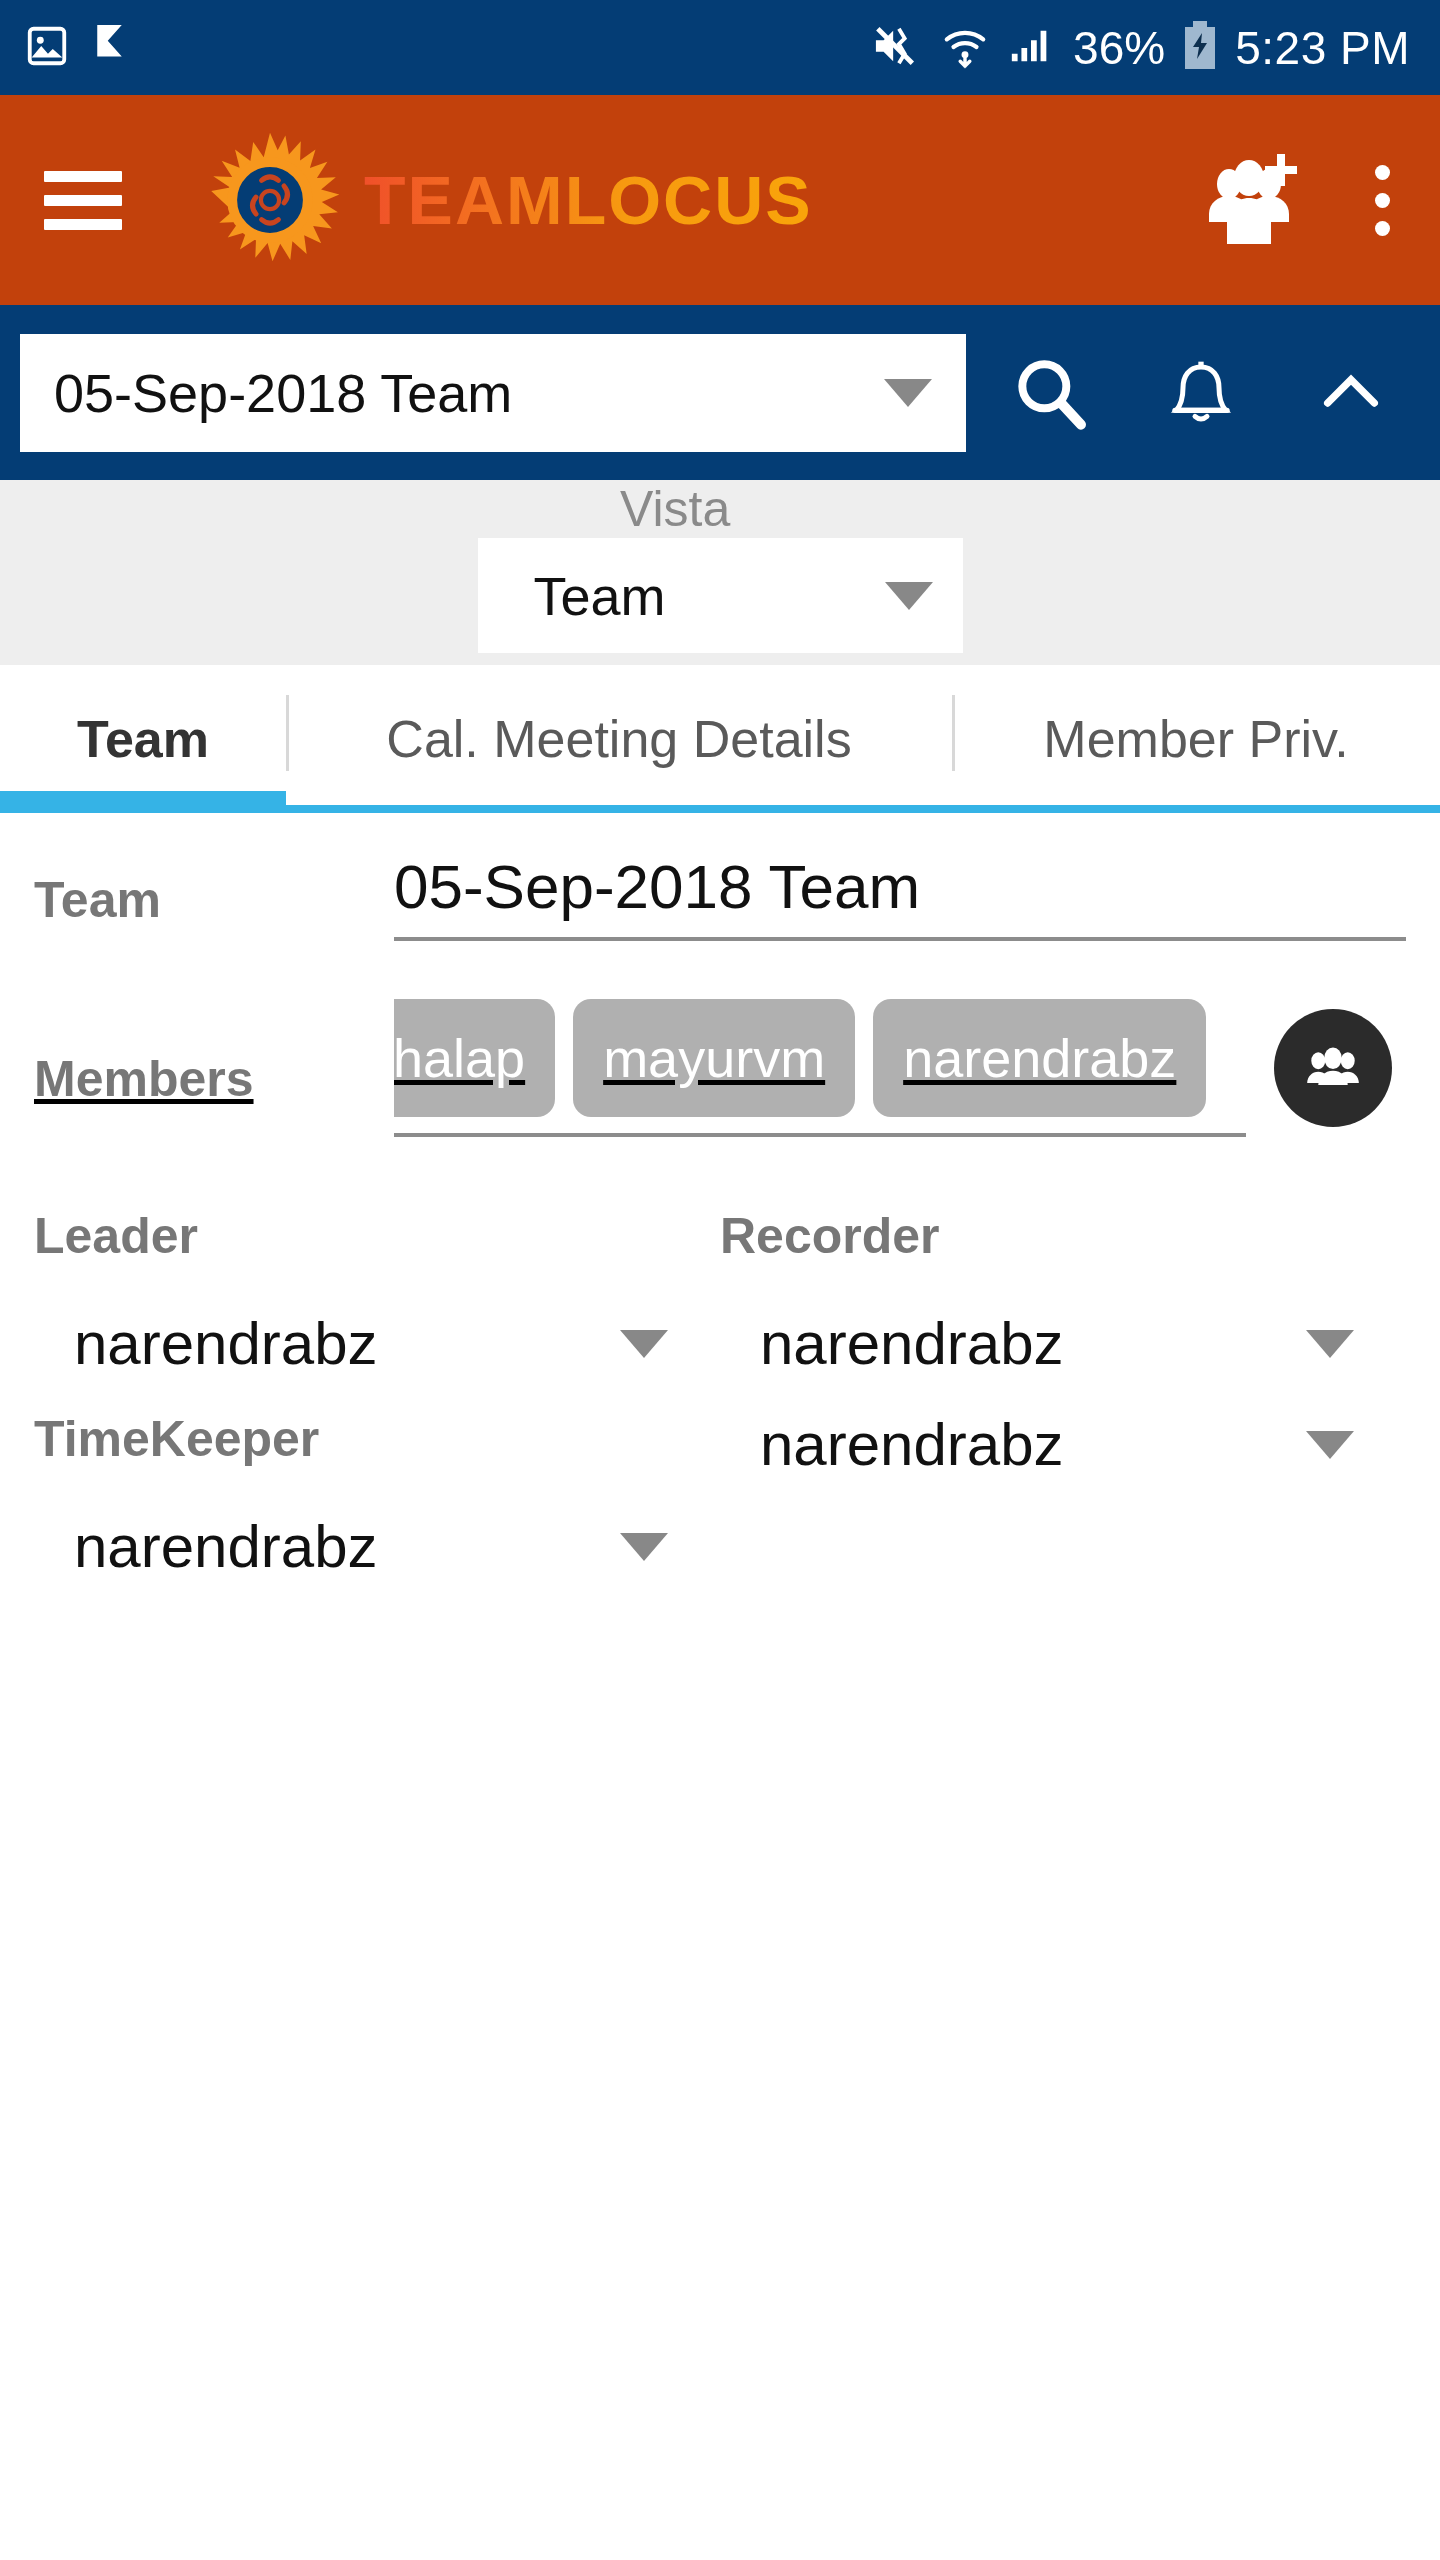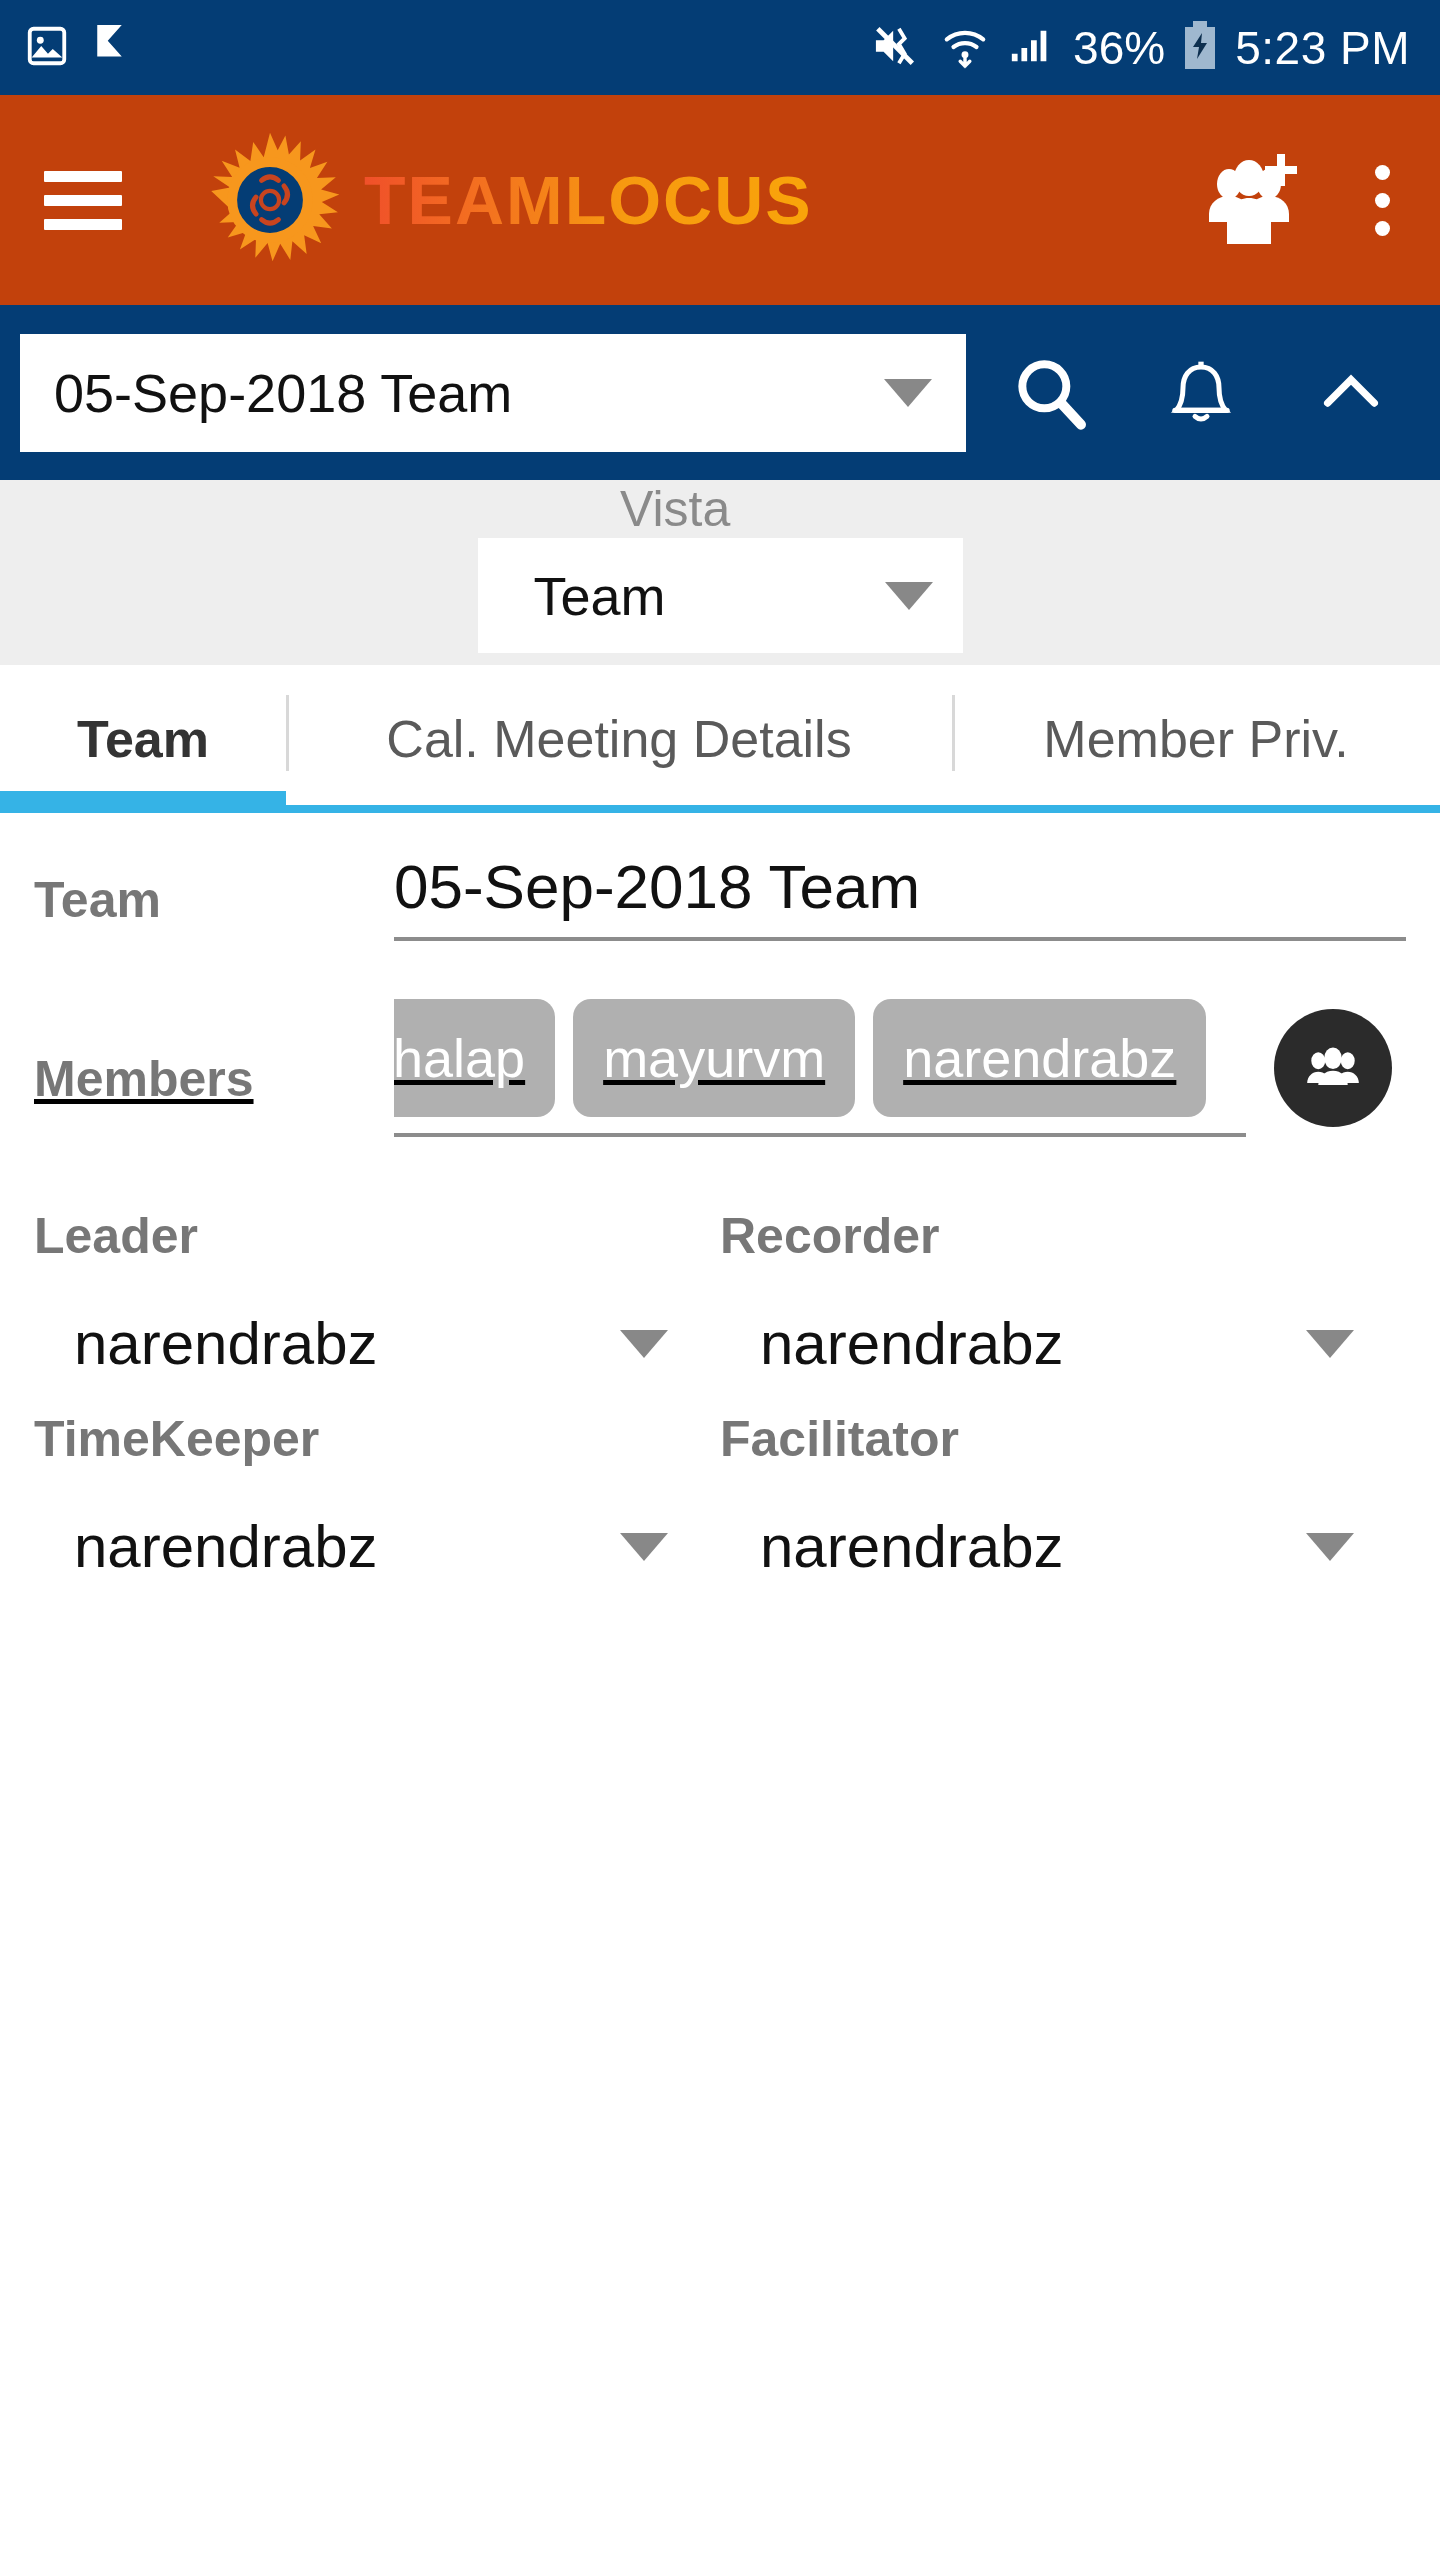--- a/index.html
+++ b/index.html
@@ -340,21 +340,20 @@
 
     <div class="role-line second">
       <div class="role-col">
         <div class="role-lbl">TimeKeeper</div>
         <div class="role-sel">
           <span class="val">narendrabz</span>
           <span class="caret-sm"></span>
         </div>
       </div>
       <div class="role-col">
-        <div class="role-lbl">Facilitator</div>
         <div class="role-sel">
           <span class="val">narendrabz</span>
           <span class="caret-sm"></span>
         </div>
       </div>
     </div>
   </div>
 
 </div>
 

